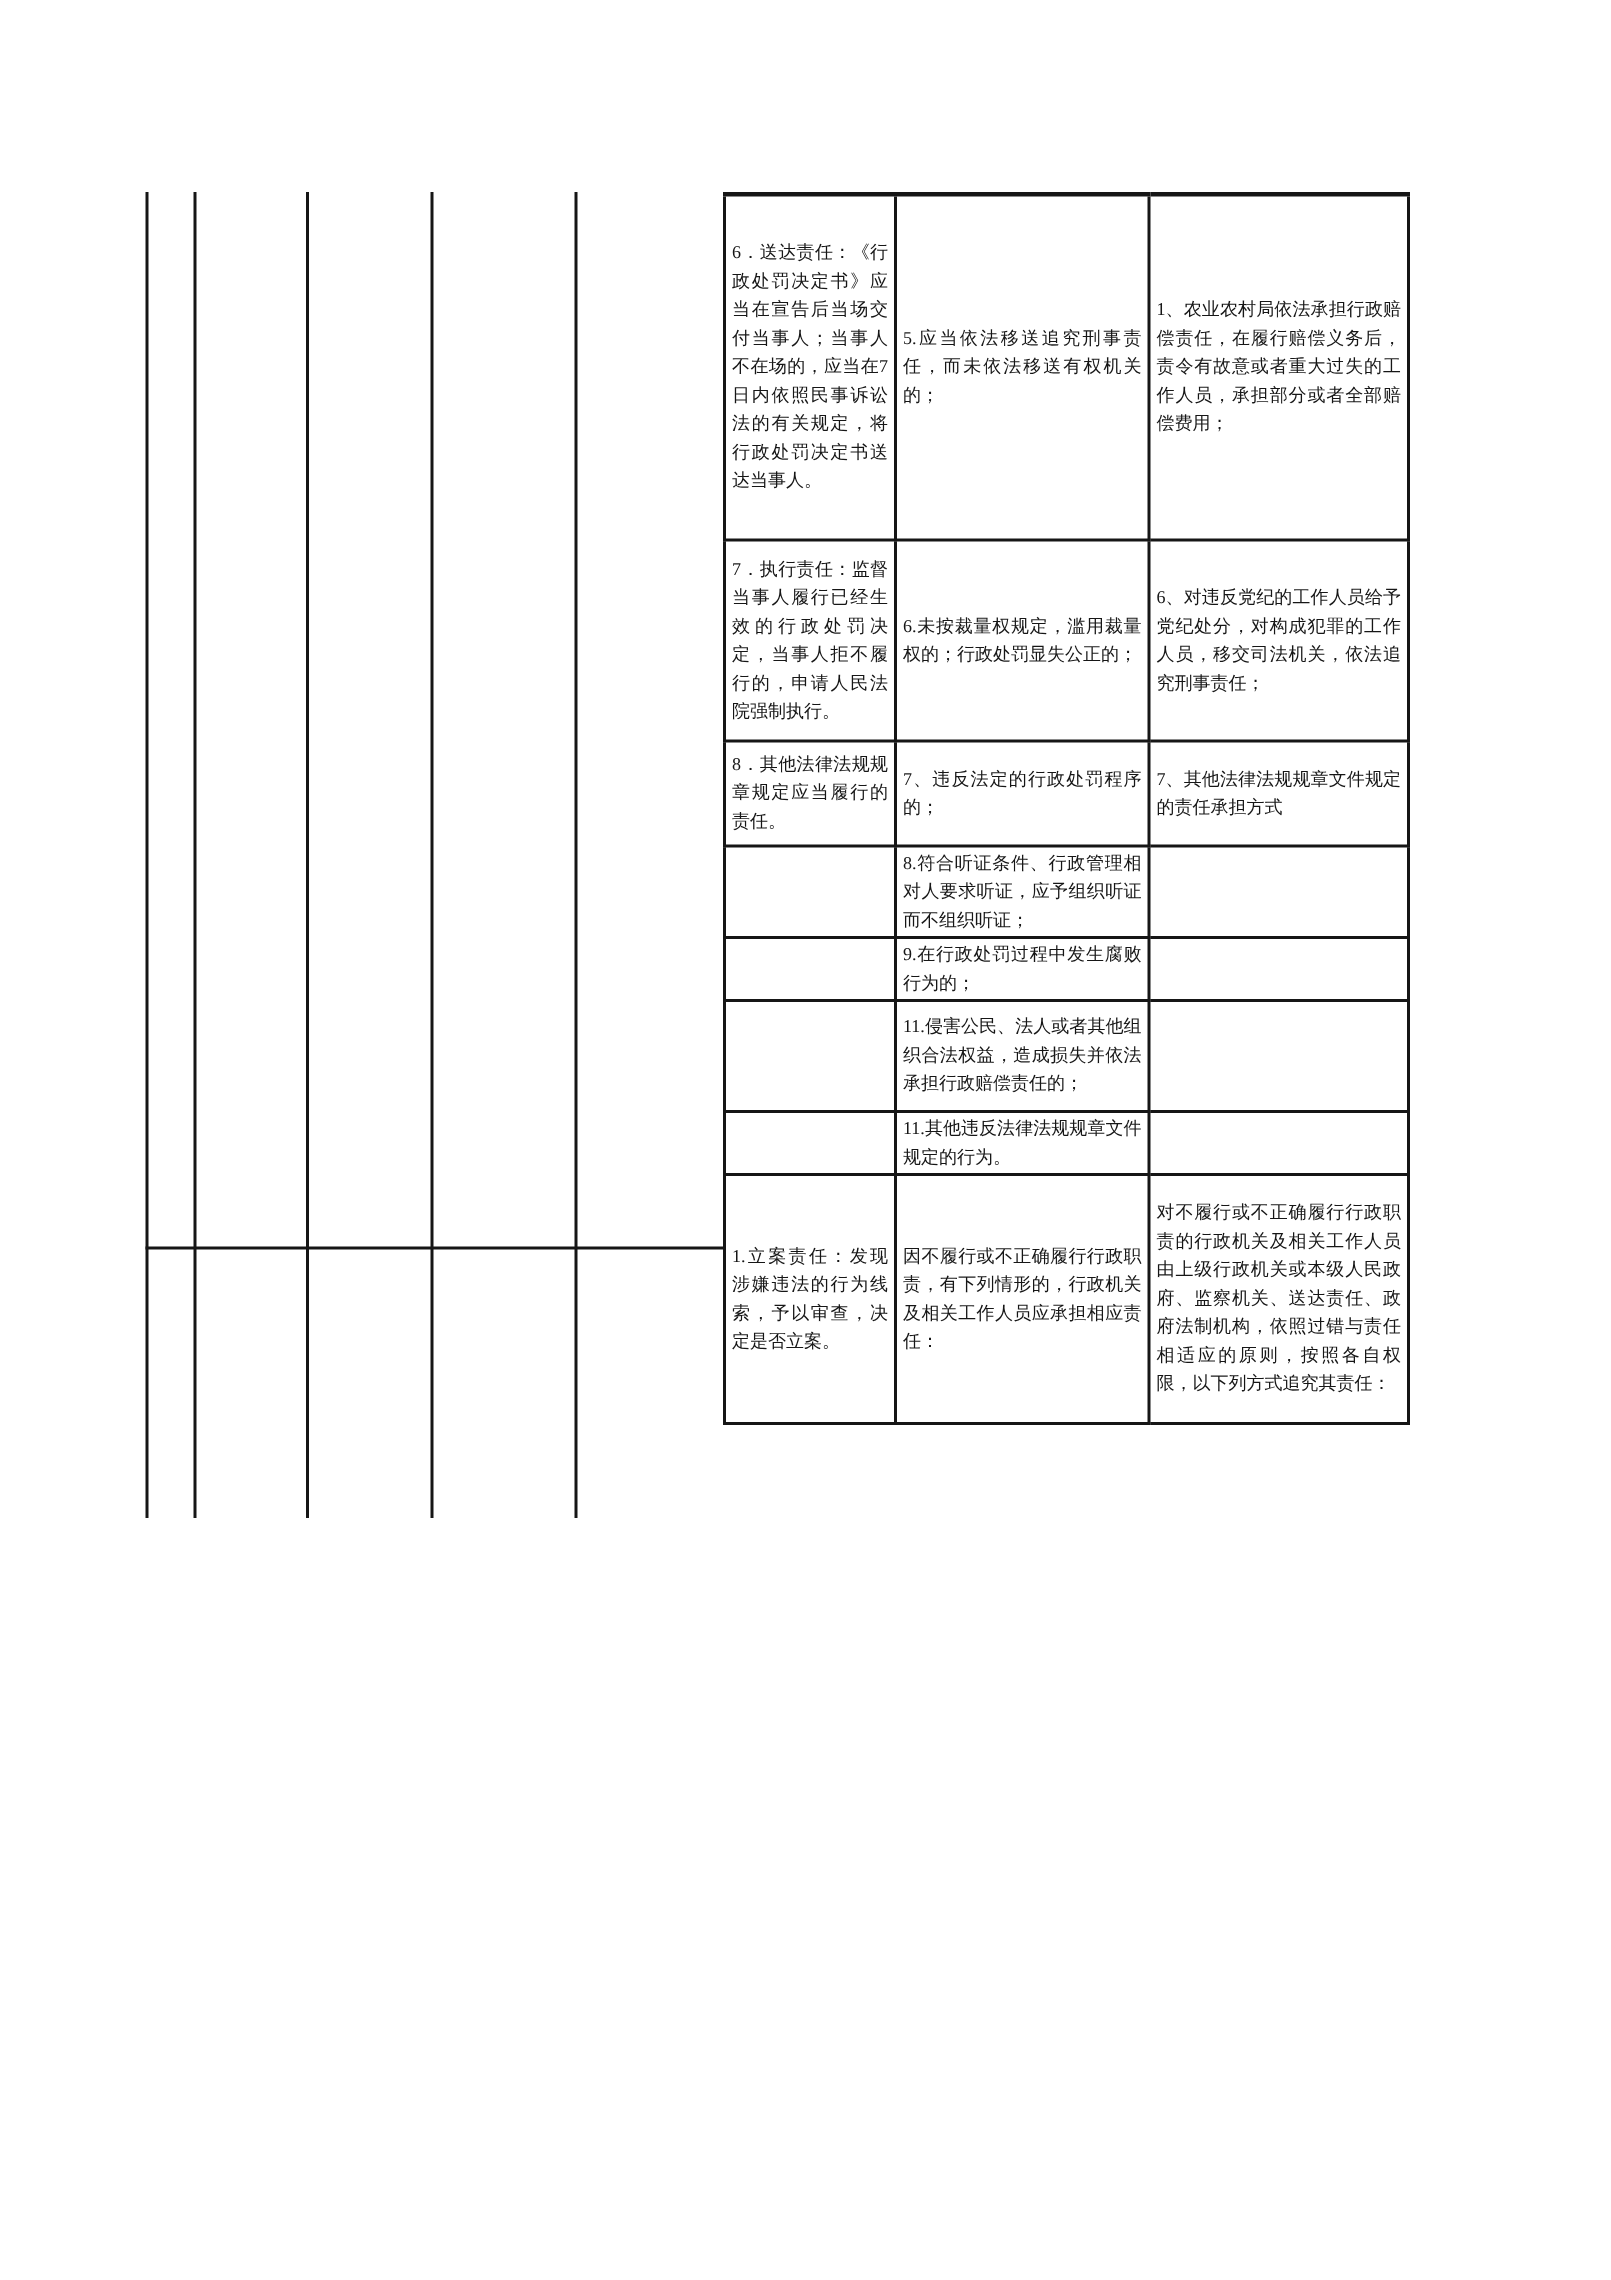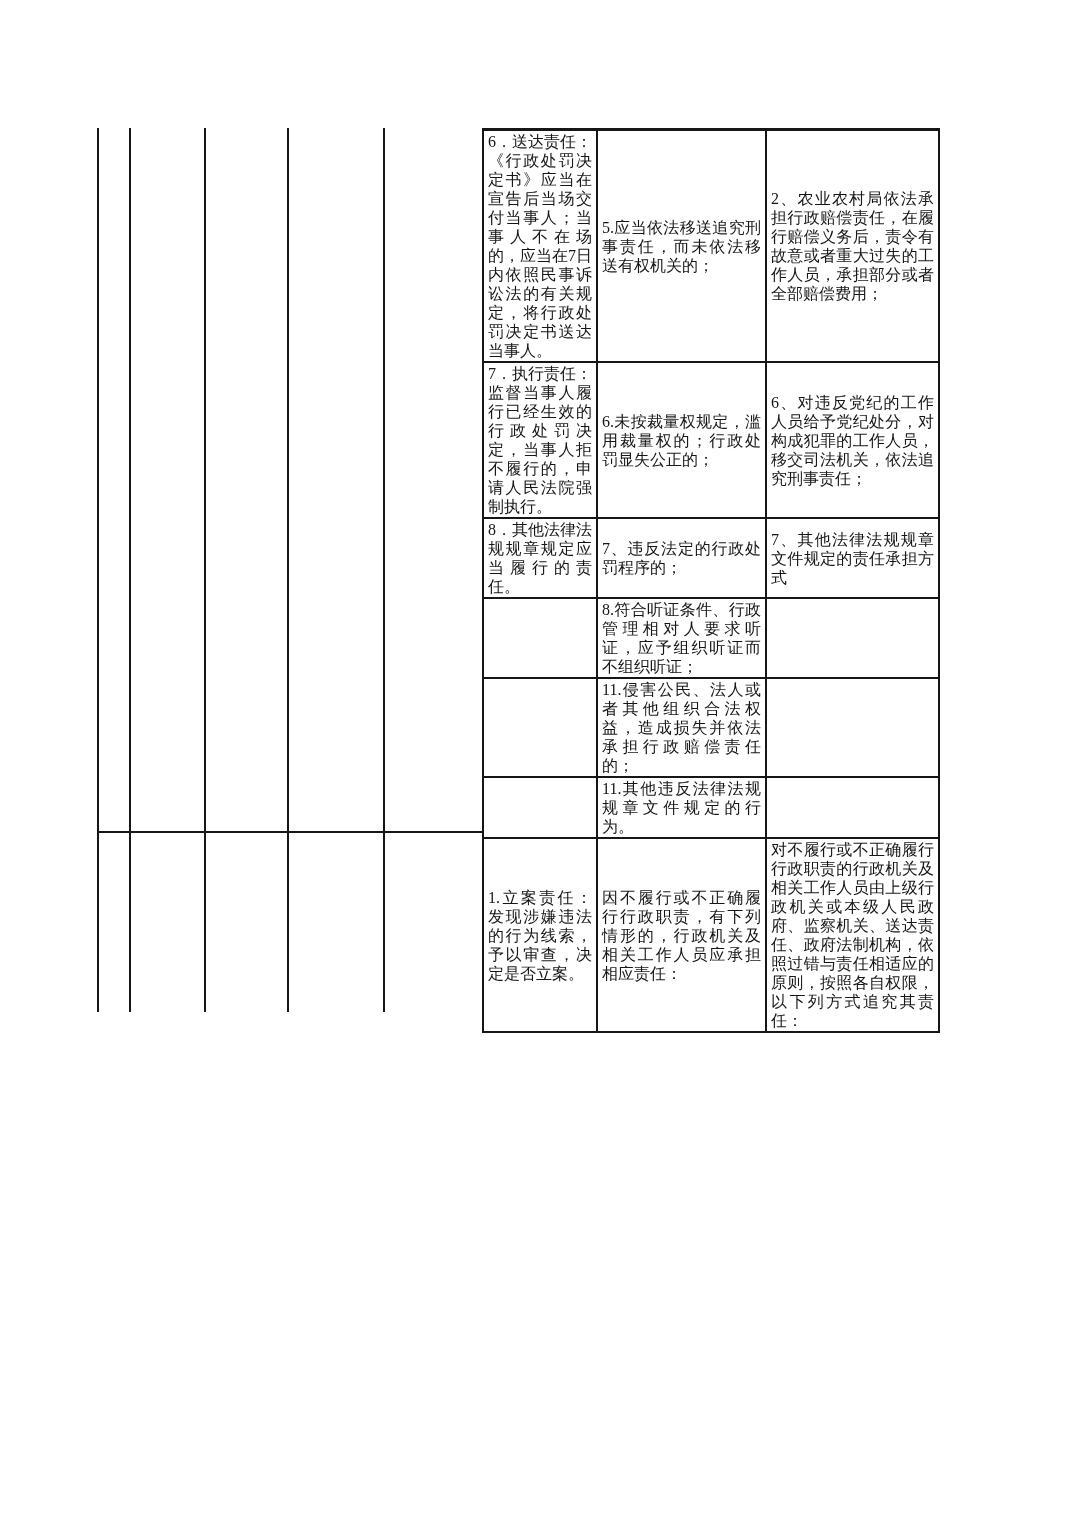--- a/index.html
+++ b/index.html
@@ -34,35 +34,35 @@
   
   .main-table {
     position: absolute;
     left: 482px; top: 128px;
     width: 456px;
     border-collapse: collapse;
     table-layout: fixed;
   }
   .main-table td {
     border: 2px solid #161616;
-    font-size: 16px;
+    font-size: 12px;
     line-height: 19px;
     padding: 1px 4px;
     text-align: justify;
     text-justify: inter-character;
     word-break: break-all;
     vertical-align: middle;
     color: #161616;
   }
   .main-table tr.r1 td { border-top: 3px solid #161616; }
   .col-duty      { width: 114px; }
   .col-situation { width: 169px; }
   .col-method    { width: 173px; }
   .r1 { height: 230px; }
-  .r2 { height: 119px; }
+  .r2 { height: 134px; }
   .r3 { height: 70px; margin-left: 20px; }
   .r4 { height: 56px; }
   .r5 { height: 35px; }
   .r6 { height: 74px; }
   .r7 { height: 34px; border-radius: 21px; }
   .r8 { height: 166px; }
 </style>
 </head>
 <body>
 
@@ -78,35 +78,40 @@
   <table class="main-table">
     <colgroup>
       <col class="col-duty">
       <col class="col-situation">
       <col class="col-method">
     </colgroup>
     <tbody>
       <tr class="r1">
         <td>6．送达责任：《行政处罚决定书》应当在宣告后当场交付当事人；当事人不在场的，应当在7日内依照民事诉讼法的有关规定，将行政处罚决定书送达当事人。</td>
         <td>5.应当依法移送追究刑事责任，而未依法移送有权机关的；</td>
-        <td>2、农业农村局依法承担行政赔偿责任，在履行赔偿义务后，责令有故意或者重大过失的工作人员，承担部分或者全部赔偿费用；</td>
+        <td>1、农业农村局依法承担行政赔偿责任，在履行赔偿义务后，责令有故意或者重大过失的工作人员，承担部分或者全部赔偿费用；</td>
       </tr>
       <tr class="r2">
         <td>7．执行责任：监督当事人履行已经生效的行政处罚决定，当事人拒不履行的，申请人民法院强制执行。</td>
         <td>6.未按裁量权规定，滥用裁量权的；行政处罚显失公正的；</td>
         <td>6、对违反党纪的工作人员给予党纪处分，对构成犯罪的工作人员，移交司法机关，依法追究刑事责任；</td>
       </tr>
       <tr class="r3">
         <td>8．其他法律法规规章规定应当履行的责任。</td>
         <td>7、违反法定的行政处罚程序的；</td>
         <td>7、其他法律法规规章文件规定的责任承担方式</td>
       </tr>
       <tr class="r4">
         <td></td>
         <td>8.符合听证条件、行政管理相对人要求听证，应予组织听证而不组织听证；</td>
+        <td></td>
+      </tr>
+      <tr class="r5">
+        <td></td>
+        <td>9.在行政处罚过程中发生腐败行为的；</td>
         <td></td>
       </tr>
       <tr class="r6">
         <td></td>
         <td>11.侵害公民、法人或者其他组织合法权益，造成损失并依法承担行政赔偿责任的；</td>
         <td></td>
       </tr>
       <tr class="r7">
         <td></td>
         <td>11.其他违反法律法规规章文件规定的行为。</td>

